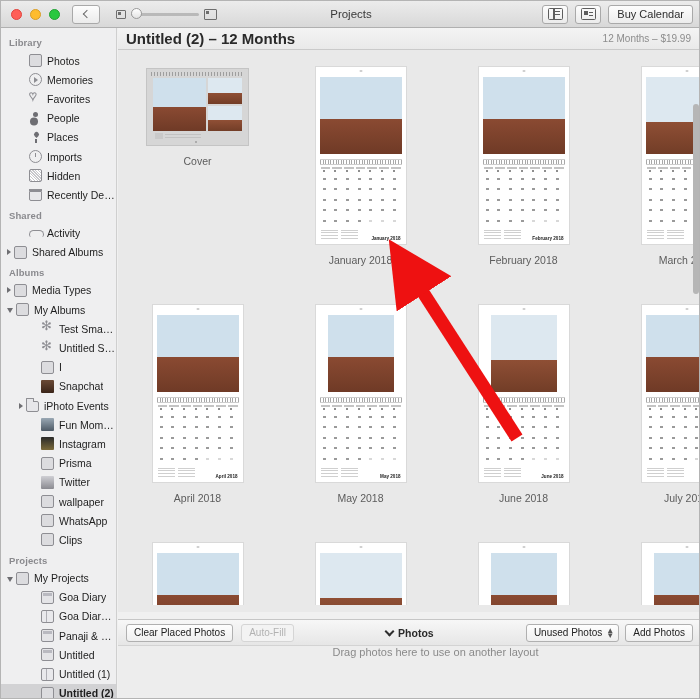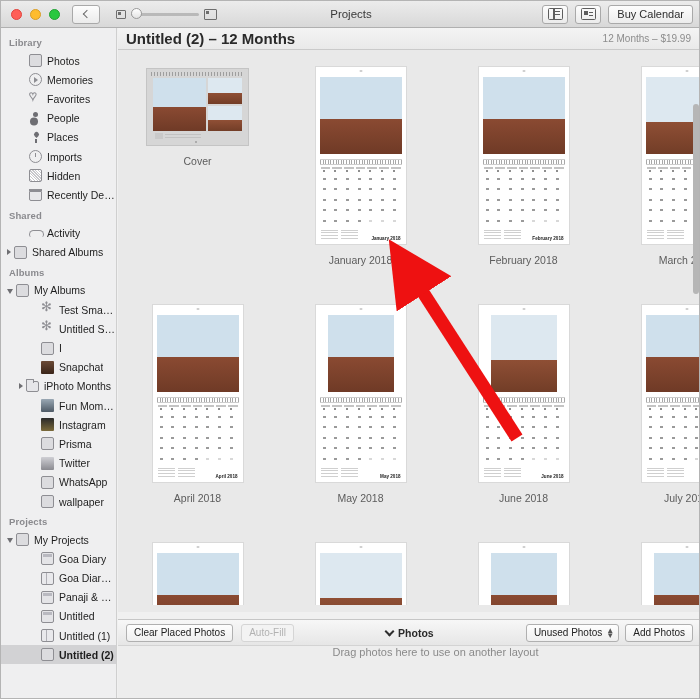--- a/index.html
+++ b/index.html
@@ -345,20 +345,25 @@
           <span class="sb-ic ic-cloud"></span>
           <span class="sb-lbl">Activity</span>
         </div>
         <div class="sb-row ind0">
           <span class="disc "></span>
           <span class="sb-ic ic-alb"></span>
           <span class="sb-lbl">Shared Albums</span>
         </div>
         <div class="sb-head">Albums</div>
         <div class="sb-row ind0">
+          <span class="disc "></span>
+          <span class="sb-ic ic-alb"></span>
+          <span class="sb-lbl">Media Types</span>
+        </div>
+        <div class="sb-row ind0">
           <span class="disc open"></span>
           <span class="sb-ic ic-alb"></span>
           <span class="sb-lbl">My Albums</span>
         </div>
         <div class="sb-row ind2">
           <span class="disc none"></span>
           <span class="sb-ic ic-gear"></span>
           <span class="sb-lbl">Test Smart A…</span>
         </div>
         <div class="sb-row ind2">
@@ -372,21 +377,21 @@
           <span class="sb-lbl">I</span>
         </div>
         <div class="sb-row ind2">
           <span class="disc none"></span>
           <span class="sb-ic ic-thumb"></span>
           <span class="sb-lbl">Snapchat</span>
         </div>
         <div class="sb-row ind1">
           <span class="disc "></span>
           <span class="sb-ic ic-folder"></span>
-          <span class="sb-lbl">iPhoto Months</span>
+          <span class="sb-lbl">iPhoto Events</span>
         </div>
         <div class="sb-row ind2">
           <span class="disc none"></span>
           <span class="sb-ic ic-thumb2"></span>
           <span class="sb-lbl">Fun Moments</span>
         </div>
         <div class="sb-row ind2">
           <span class="disc none"></span>
           <span class="sb-ic ic-thumb3"></span>
           <span class="sb-lbl">Instagram</span>
@@ -397,26 +402,31 @@
           <span class="sb-lbl">Prisma</span>
         </div>
         <div class="sb-row ind2">
           <span class="disc none"></span>
           <span class="sb-ic ic-thumb4"></span>
           <span class="sb-lbl">Twitter</span>
         </div>
         <div class="sb-row ind2">
           <span class="disc none"></span>
           <span class="sb-ic ic-alb"></span>
+          <span class="sb-lbl">wallpaper</span>
+        </div>
+        <div class="sb-row ind2">
+          <span class="disc none"></span>
+          <span class="sb-ic ic-alb"></span>
           <span class="sb-lbl">WhatsApp</span>
         </div>
         <div class="sb-row ind2">
           <span class="disc none"></span>
           <span class="sb-ic ic-alb"></span>
-          <span class="sb-lbl">wallpaper</span>
+          <span class="sb-lbl">Clips</span>
         </div>
         <div class="sb-head">Projects</div>
         <div class="sb-row ind0">
           <span class="disc open"></span>
           <span class="sb-ic ic-alb"></span>
           <span class="sb-lbl">My Projects</span>
         </div>
         <div class="sb-row ind2">
           <span class="disc none"></span>
           <span class="sb-ic ic-proj"></span>

